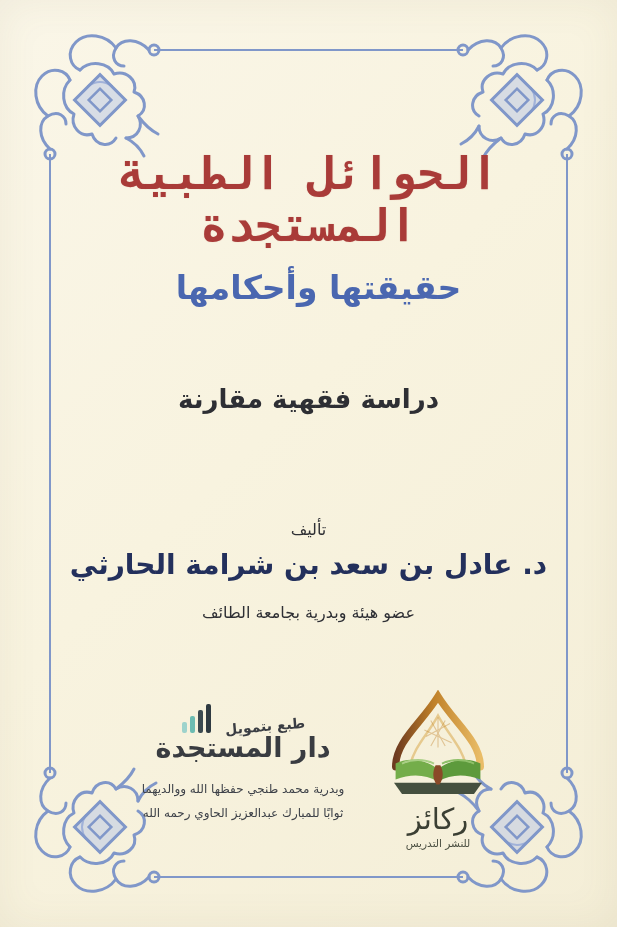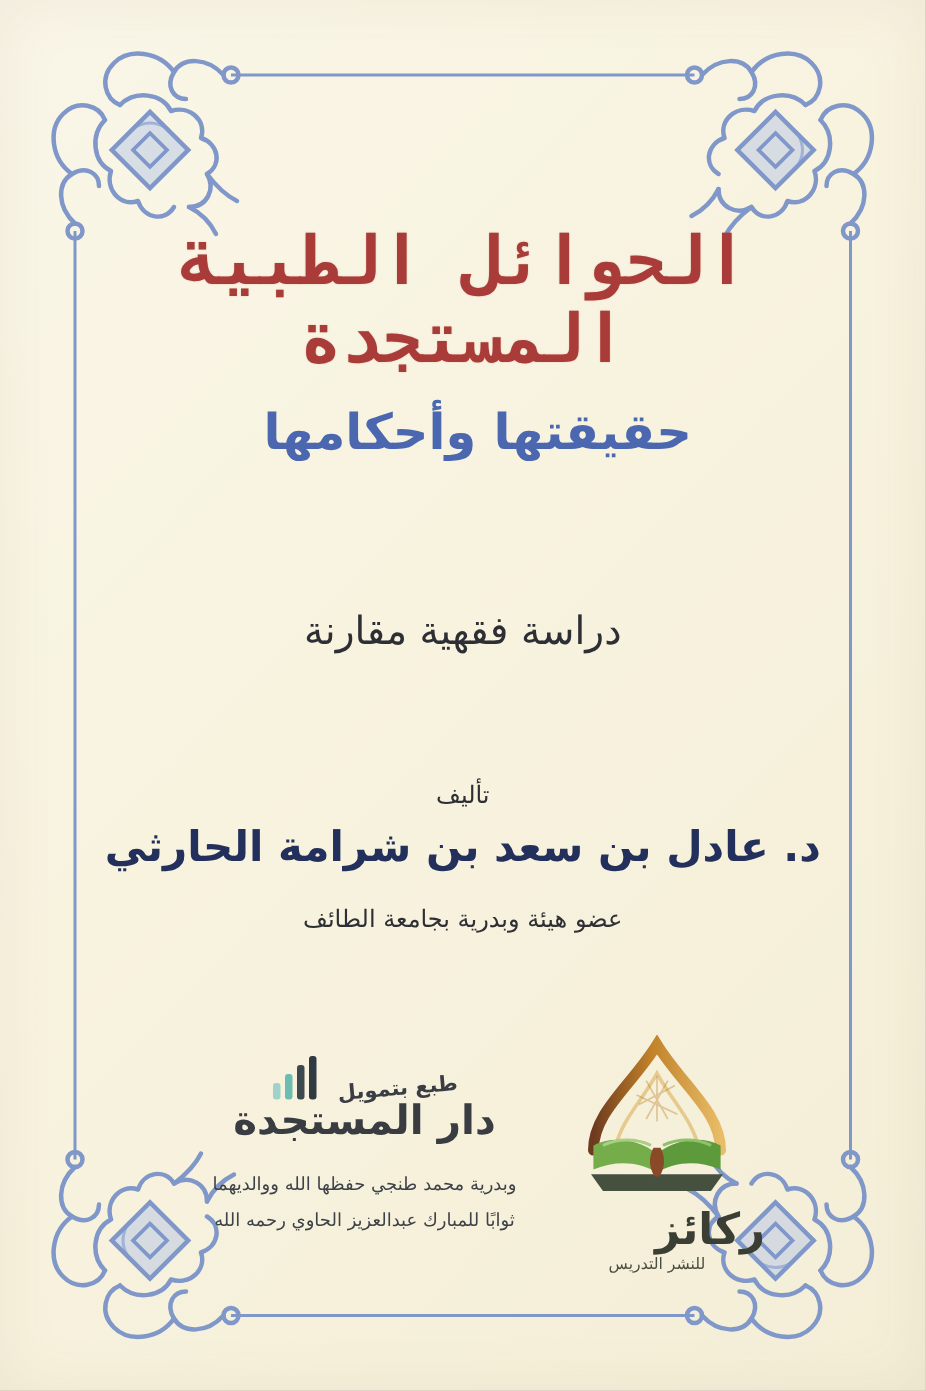--- a/index.html
+++ b/index.html
@@ -23,33 +23,33 @@
   
   .orn{width:140px;height:140px;}
   .orn-tl{left:26px;top:26px;}
   .orn-tr{left:451px;top:26px;transform:rotate(90deg);}
   .orn-br{left:451px;top:761px;transform:rotate(180deg);}
   .orn-bl{left:26px;top:761px;transform:rotate(270deg);}
   
   .title{top:152px;font-size:45px;font-weight:bold;color:#a93b38;line-height:1.15;
          text-shadow:0 0 1px rgba(169,59,56,.35);font-family:Liberation Mono, monospace;}
   .subtitle{top:268px;font-size:33px;font-weight:bold;color:#4a67b0;margin-left:20px;}
-  .study{top:406px;font-size:26px;font-weight:normal;color:#2e2f34;text-align:center;}
+  .study{top:384px;font-size:26px;font-weight:bold;color:#2e2f34;text-align:center;}
   .byline{top:520px;font-size:16px;color:#2e2f34;}
   .author{top:548px;font-size:28px;font-weight:bold;color:#23305c;}
   .affil{top:603px;font-size:16px;color:#2e2f34;}
   
   .funder{left:118px;top:702px;width:250px;text-align:center;direction:rtl;color:#3a3d43;}
   .funder-top{display:flex;justify-content:center;align-items:flex-end;gap:8px;direction:rtl;}
   .funder-script{font-size:14px;font-weight:bold;transform:rotate(-5deg);color:#3a3d43;}
   .funder-name{font-size:27px;font-weight:bold;letter-spacing:1px;color:#393c41;margin-top:-2px;}
   .dedication{margin-top:14px;font-size:12px;line-height:2.0;color:#3d4148;}
   
   .publisher{left:366px;top:690px;width:144px;text-align:center;direction:rtl;}
-  .pub-name{font-size:29px;font-weight:bold;color:#3b3f33;margin-top:-4px;letter-spacing:1px;text-align:right;}
+  .pub-name{font-size:29px;font-weight:normal;color:#3b3f33;margin-top:-4px;letter-spacing:1px;}
   .pub-tagline{font-size:10.5px;color:#4a4e40;letter-spacing:1px;margin-top:1px;}
 </style>
 </head>
 <body>
 
 <div class="cover">
 
   <div class="abs frame-line fl-top"></div>
   <div class="abs frame-line fl-bottom"></div>
   <div class="abs frame-line fl-left"></div>

